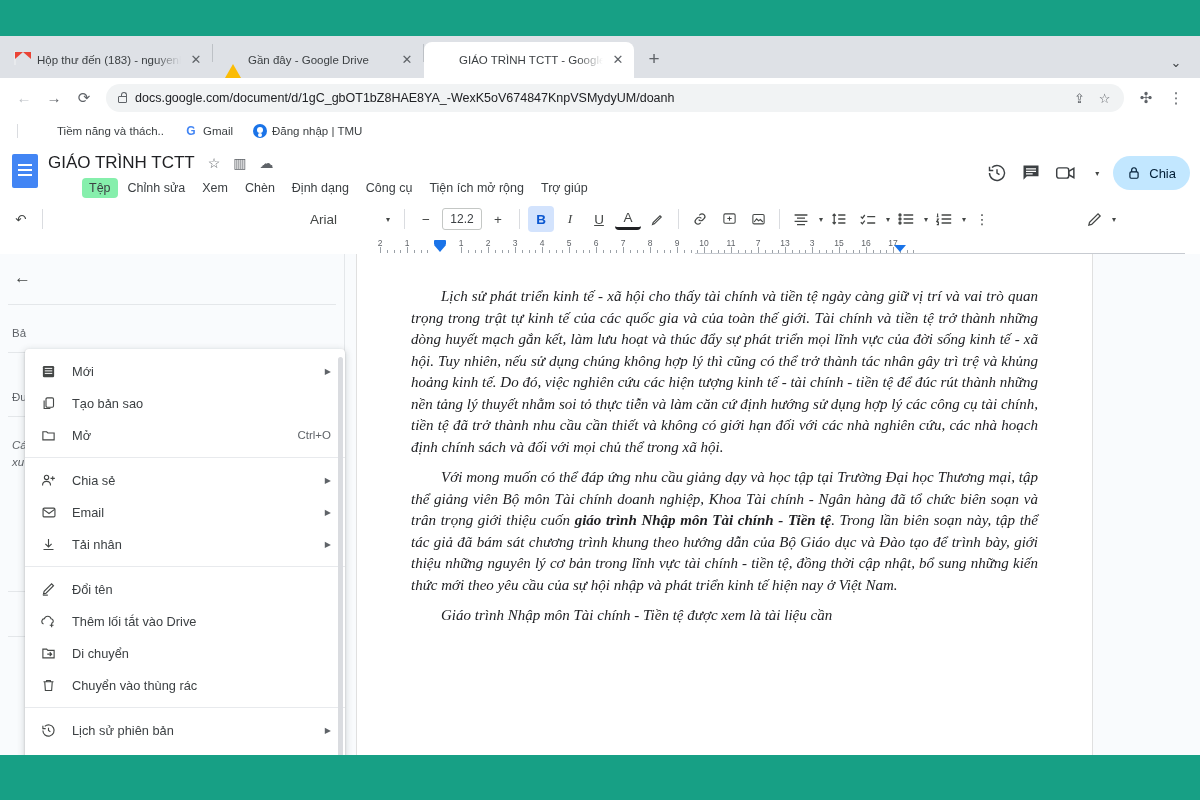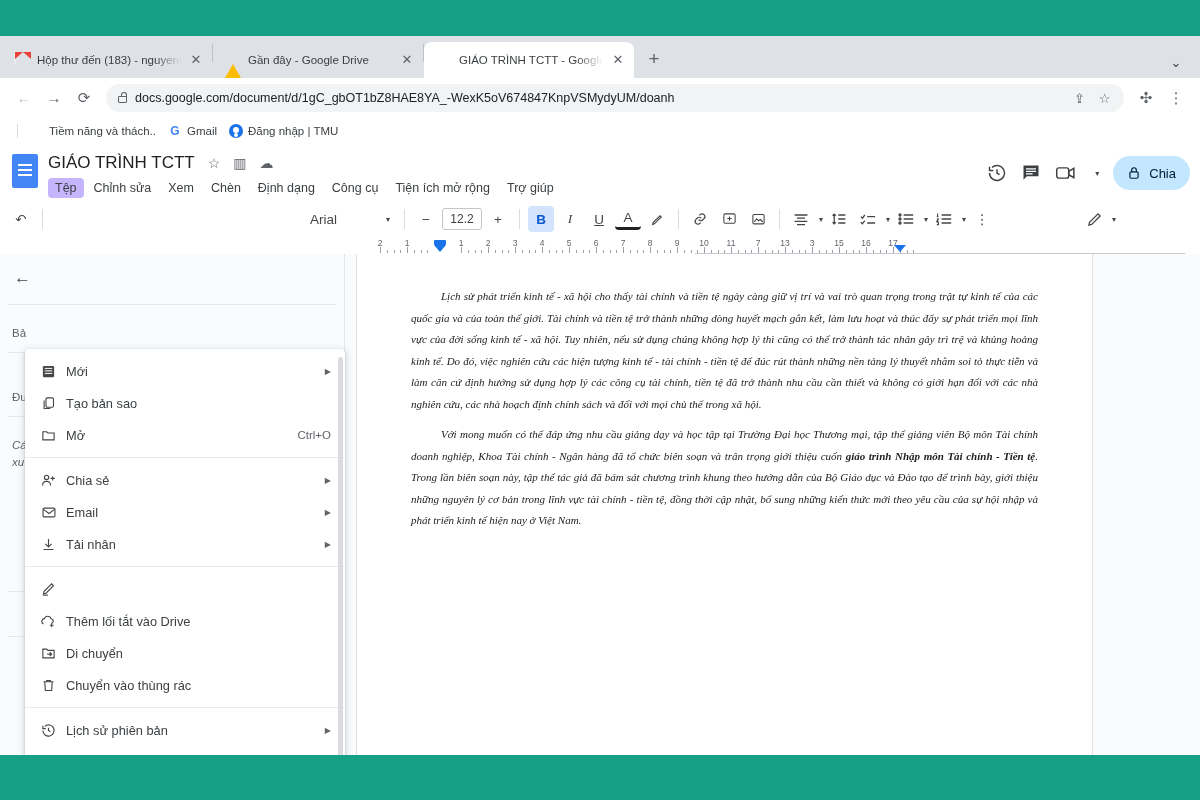--- a/index.html
+++ b/index.html
@@ -60,21 +60,21 @@
     font-size:12.5px; color:#202124;
   }
   .lock { width:9px;height:7px;border:1.4px solid #5f6368;border-radius:1px;position:relative;margin-top:2px;flex:0 0 9px;}
   .lock:before{content:"";position:absolute;left:1.6px;top:-4.4px;width:4px;height:4px;
      border:1.4px solid #5f6368;border-bottom:none;border-radius:3px 3px 0 0;}
   .omni-url{white-space:nowrap;overflow:hidden;}
   .omni-right{margin-left:auto;display:flex;gap:10px;align-items:center;}
   .ico-share,.ico-star{width:15px;height:15px;color:#5f6368;font-size:13px;line-height:15px;text-align:center;}
   .puzzle{font-size:15px;color:#5f6368;}
 
-  .bookmarks { height:26px; display:flex; align-items:center; gap:12px; padding:0 12px;
+  .bookmarks { height:26px; display:flex; align-items:center; gap:20px; padding:0 12px;
     font-size:11.5px; color:#3c4043; background:#fff; }
   .bm { display:flex; align-items:center; gap:5px; white-space:nowrap;}
   .bmdot{width:14px;height:14px;border-radius:2px;flex:0 0 14px;position:relative;}
   .bm-g{color:#4285f4;font-weight:bold;font-size:12px;line-height:14px;text-align:center;}
   .bm-tmu{background:#1a73e8;border-radius:50%;}
   .bm-tmu:after{content:"";position:absolute;left:4px;top:3px;width:6px;height:6px;
      border-radius:50%;background:#fff;box-shadow:0 5px 0 -1px #fff;}
   .bm-left{width:6px;height:14px;background:#fff;border-right:1px solid #dadce0;}
 
   
@@ -83,21 +83,21 @@
   .docs-logo { width:26px;height:34px;background:#4285f4;border-radius:2px;margin:4px 10px 0 2px;
      position:relative; flex:0 0 26px;}
   .docs-logo:after{content:"";position:absolute;left:6px;top:10px;width:14px;height:2px;background:#fff;
      box-shadow:0 5px 0 #fff,0 10px 0 #fff;}
   .titlewrap{flex:1 1 auto;}
   .doctitle-row{display:flex;align-items:center;gap:13px;height:26px;}
   .doctitle{font-size:17px;color:#202124;white-space:nowrap;}
   .hic{color:#5f6368;font-size:14px;line-height:16px;}
   .menubar{display:flex;gap:3px;margin-top:2px;}
   .menuitem{font-size:12.5px;color:#3c4043;padding:3px 7px;border-radius:4px;white-space:nowrap;}
-  .menuitem.open{background:#c4b5fd;}
+  .menuitem.open{background:#86efac;margin-left:34px;}
   .head-right{display:flex;align-items:center;gap:14px;margin-top:6px;}
   .head-right .hic2{font-size:16px;color:#3c4043;}
   .sharebtn{display:flex;align-items:center;gap:8px;background:#c2e7ff;color:#001d35;
      height:34px;border-radius:17px;padding:0 14px;font-size:13px;white-space:nowrap;}
 
   
   .toolbar{height:38px;display:flex;align-items:center;gap:3px;padding:0 8px;
      background:#fff;font-size:12.5px;color:#3c4043;}
   .tb{min-width:26px;height:26px;display:flex;align-items:center;justify-content:center;
      border-radius:4px;color:#444746;font-size:13.5px;}
@@ -124,33 +124,33 @@
      border-right:1px solid #e4e7ea;}
   .lp-back{font-size:17px;color:#444746;padding:14px 0 0 14px;}
   .lp-text{font-size:11.5px;color:#5f6368;padding:10px 0 0 12px;line-height:17px;}
   .lp-text.it{font-style:italic;}
   .lp-div{height:1px;background:#e4e7ea;margin:10px 8px;}
 
   .pagearea{position:absolute;left:345px;right:0;top:0;bottom:0;overflow:hidden;}
   .page{position:absolute;left:12px;top:0;width:735px;background:#fff;
      box-shadow:0 0 0 1px #e0e0e0; min-height:700px;}
   .ptext{padding:32px 54px 0 54px;font-family:"Liberation Serif",serif;font-style:italic;
-     font-size:11px;line-height:21.5px;color:#202124;text-align:justify;}
+     font-size:15px;line-height:21.5px;color:#202124;text-align:justify;}
   .ptext p{margin-bottom:9px;text-indent:30px;}
   .ptext b{font-weight:bold;}
   .clip{overflow:hidden;}
 
   
   .filemenu{
     position:absolute;left:25px;top:205px;width:320px;height:530px;background:#fff;
     border-radius:4px;box-shadow:0 2px 6px 2px rgba(60,64,67,.15),0 1px 2px rgba(60,64,67,.3);
     padding:6px 0;overflow:hidden;z-index:50;
   }
   .mi{display:flex;align-items:center;height:32px;padding:0 14px 0 16px;
-     font-size:12.8px;color:#3c4043;gap:8px;white-space:nowrap;}
+     font-size:12.8px;color:#3c4043;gap:14px;white-space:nowrap;}
   .mi .mic{width:17px;flex:0 0 17px;text-align:center;font-size:13.5px;color:#444746;}
   .mi .mlabel{flex:1 1 auto;}
   .mi .mkey{color:#5f6368;font-size:11.5px;}
   .mi .marrow{color:#5f6368;font-size:8px;}
   .msep{height:1px;background:#e8eaed;margin:6px 0;}
   .mscroll{position:absolute;right:2px;top:8px;width:5px;height:430px;background:#dadce0;border-radius:3px;}
 
   svg{display:block;}
 </style>
 </head>
@@ -482,20 +482,21 @@
         <div class="lp-text it" style="padding-top:0">xu</div>
         <div class="lp-div" style="margin-top:120px"></div>
         <div class="lp-div" style="margin-top:44px"></div>
       </div>
 
       <div class="pagearea">
         <div class="page">
           <div class="ptext clip" id="doc-text">
               <p><span>Lịch sử phát triển kinh tế - xã hội cho thấy tài chính và tiền tệ ngày càng giữ vị trí và vai trò quan trọng trong trật tự kinh tế của các quốc  gia và của toàn thế giới. Tài chính và tiền tệ trở thành những dòng huyết mạch gắn kết, làm lưu hoạt và thúc đẩy sự phát triển mọi lĩnh vực của đời sống kinh tế - xã hội. Tuy nhiên, nếu sử dụng chúng không hợp lý thì cũng có thể trở thành tác nhân gây trì trệ và khủng hoảng kinh tế. Do đó, việc nghiên cứu các hiện tượng kinh tế - tài chính - tiền tệ để đúc rút thành những nền tảng lý thuyết nhằm soi tỏ thực tiễn và làm căn cứ định hướng sử dụng hợp lý các công cụ tài chính, tiền tệ đã trở thành nhu cầu cần thiết và không có giới hạn đối với các nhà nghiên cứu, các nhà hoạch định chính sách và đối với mọi chủ thể trong xã hội.</span></p>
               <p><span>Với mong muốn có thể đáp ứng nhu cầu giảng dạy và học tập tại Trường Đại học Thương mại, tập thể giảng viên Bộ môn Tài chính doanh nghiệp, Khoa Tài chính - Ngân hàng đã tổ chức biên soạn và trân trọng giới thiệu cuốn </span><b>giáo trình Nhập môn Tài chính - Tiền tệ</b><span>. Trong lần biên soạn này, tập thể tác giả đã bám sát chương trình khung theo hướng dẫn của Bộ Giáo dục và Đào tạo để trình bày, giới thiệu những nguyên lý cơ bản trong lĩnh vực tài chính - tiền tệ, đồng thời cập nhật, bổ sung những kiến thức mới theo yêu cầu của sự hội nhập và phát triển kinh tế hiện nay ở Việt Nam.</span></p>
+              <p><span>Giáo trình Nhập môn Tài chính - Tiền tệ được xem là tài liệu cần</span></p>
             </div>
         </div>
       </div>
     </div>
 
     <div class="filemenu">
       <div id="filemenu-host">
           <div class="mi">
             <span class="mic">
               <svg width="15" height="15" viewBox="0 0 24 24" fill="#444746">
@@ -556,20 +557,21 @@
             <span class="marrow">▶</span>
           </div>
           <div class="msep"></div>
           <div class="mi">
             <span class="mic">
               <svg width="15" height="15" viewBox="0 0 24 24" fill="none" stroke="#444746" stroke-width="1.8">
                 <path d="M4 19l4-1L20 6l-3-3L5 15z"></path>
                 <path d="M3 21h8"></path>
               </svg>
             </span>
+            <span class="mlabel">Đổi tên</span>
           </div>
           <div class="mi">
             <span class="mic">
               <svg width="15" height="15" viewBox="0 0 24 24" fill="none" stroke="#444746" stroke-width="1.8">
                 <path d="M4 16a4.5 4.5 0 0 1 1.5-8.6A5.5 5.5 0 0 1 16 7.5a3.8 3.8 0 0 1 .6 7.5"></path>
                 <path d="M17 15v6M14 18h6"></path>
               </svg>
             </span>
             <span class="mlabel">Thêm lối tắt vào Drive</span>
           </div>

